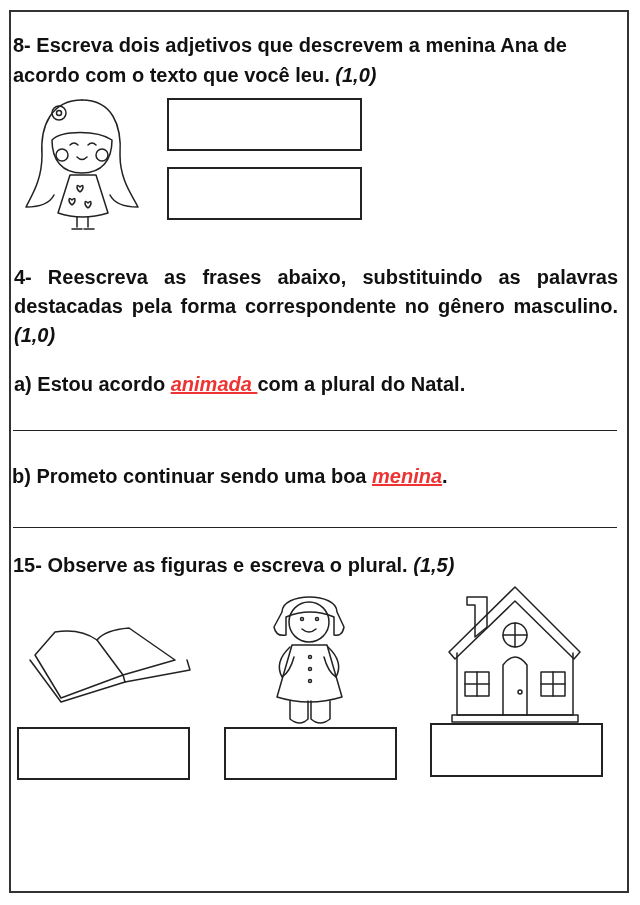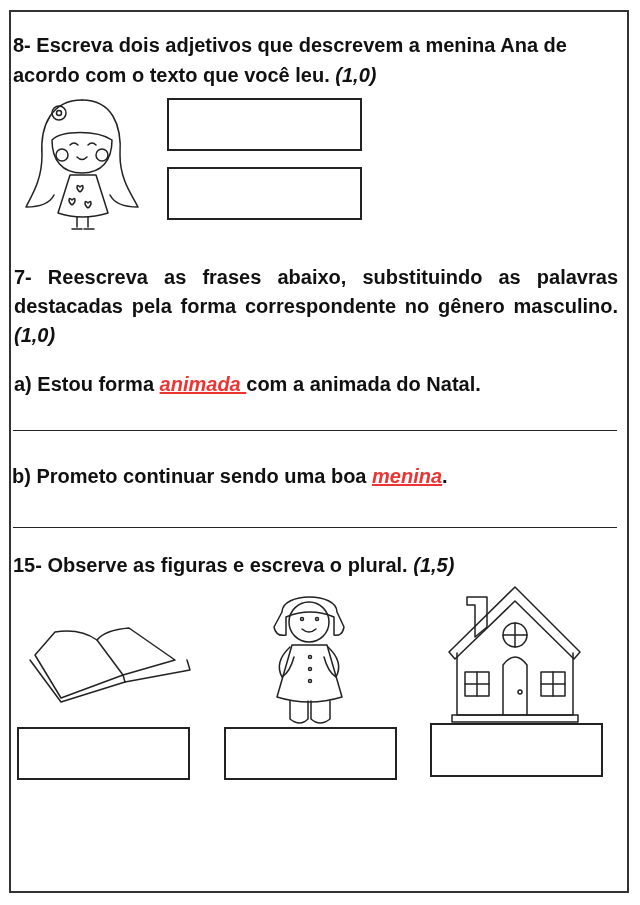--- a/index.html
+++ b/index.html
@@ -38,25 +38,25 @@
   <path d="M48 80 L36 118 Q60 126 86 118 L74 80 Z"></path>
   <path d="M58 92 q-3 -3 -3 0 q0 3 3 5 q3 -2 3 -5 q0 -3 -3 0Z"></path>
   <path d="M50 105 q-3 -3 -3 0 q0 3 3 5 q3 -2 3 -5 q0 -3 -3 0Z"></path>
   <path d="M66 108 q-3 -3 -3 0 q0 3 3 5 q3 -2 3 -5 q0 -3 -3 0Z"></path>
   <path d="M55 122 L55 132 M66 122 L66 132 M50 134 L60 134 M62 134 L72 134"></path>
 </svg>
 
 <div class="box" style="left:167px;top:98px;width:195px;height:53px;"></div>
 <div class="box" style="left:167px;top:167px;width:195px;height:53px;"></div>
 
-<div class="txt just" style="left:14px;top:262px;width:604px;">7- Reescreva as frases abaixo, substituindo as palavras</div>
+<div class="txt just" style="left:14px;top:262px;width:604px;">4- Reescreva as frases abaixo, substituindo as palavras</div>
 <div class="txt just" style="left:14px;top:291px;width:604px;">destacadas pela forma correspondente no gênero masculino.</div>
 <div class="txt it" style="left:14px;top:320px;">(1,0)</div>
 
-<div class="txt" style="left:14px;top:369px;"><span>a) Estou forma </span><span class="red">animada </span><span>com a animada do Natal.</span></div>
+<div class="txt" style="left:14px;top:369px;"><span>a) Estou acordo </span><span class="red">animada </span><span>com a plural do Natal.</span></div>
 <div class="line" style="left:13px;top:430px;width:604px;"></div>
 
 <div class="txt" style="left:12px;top:461px;"><span>b) Prometo continuar sendo uma boa </span><span class="red">menina</span><span>.</span></div>
 <div class="line" style="left:13px;top:527px;width:604px;"></div>
 
 <div class="txt" style="left:13px;top:550px;"><span>15- Observe as figuras e escreva o plural.</span> <span class="it">(1,5)</span></div>
 
 <svg style="left:25px;top:620px;" width="170" height="80" viewBox="0 0 170 80">
   <path d="M10 35 L30 12 Q55 8 72 20 L98 55 L36 78 Z"></path>
   <path d="M72 20 Q80 10 104 8 L150 40 L98 55"></path>

